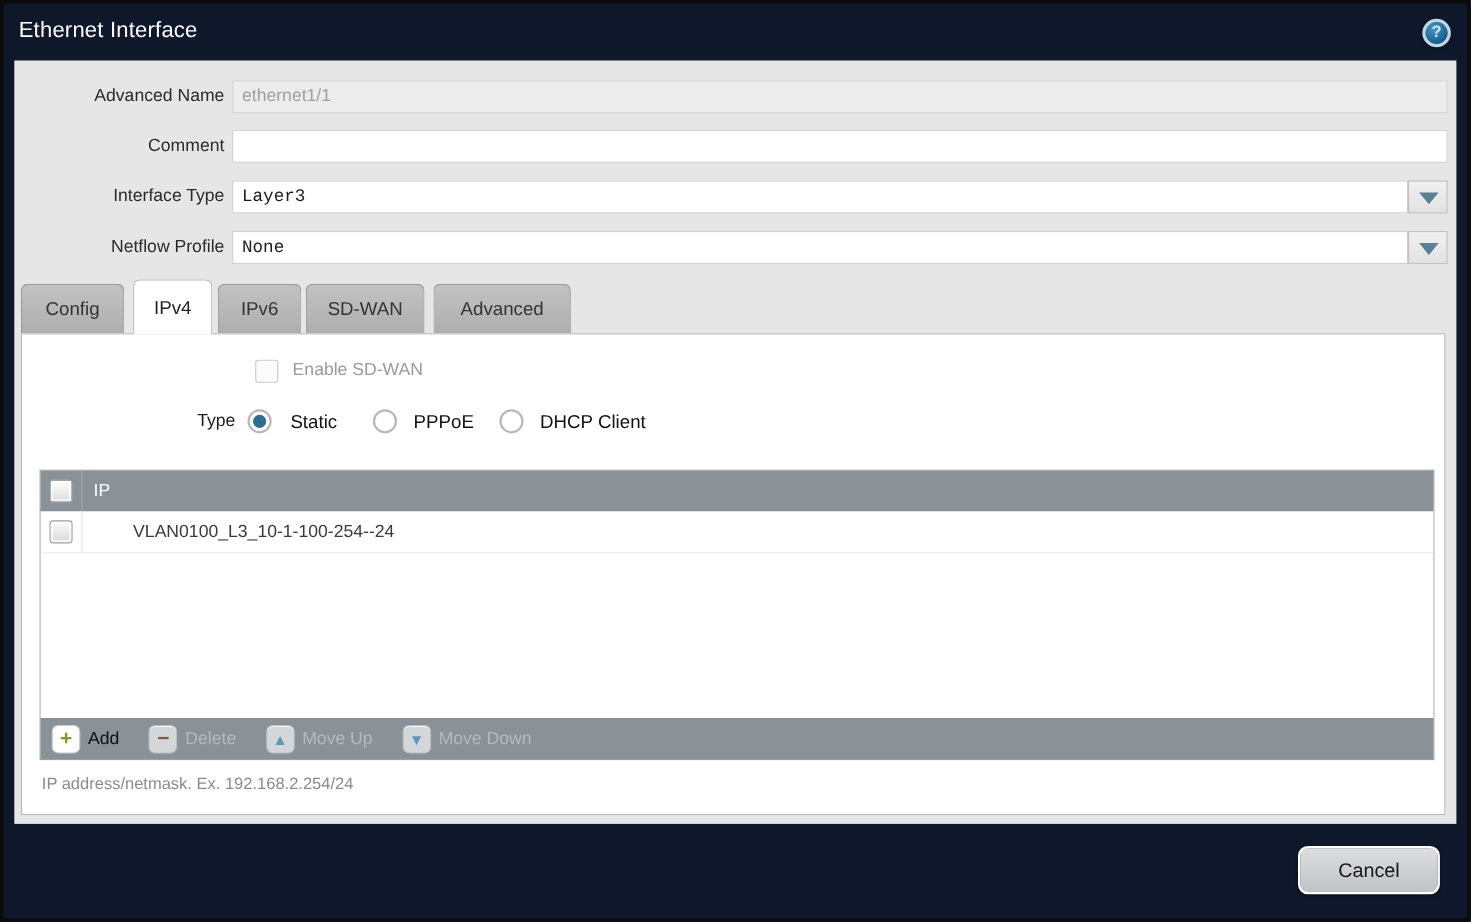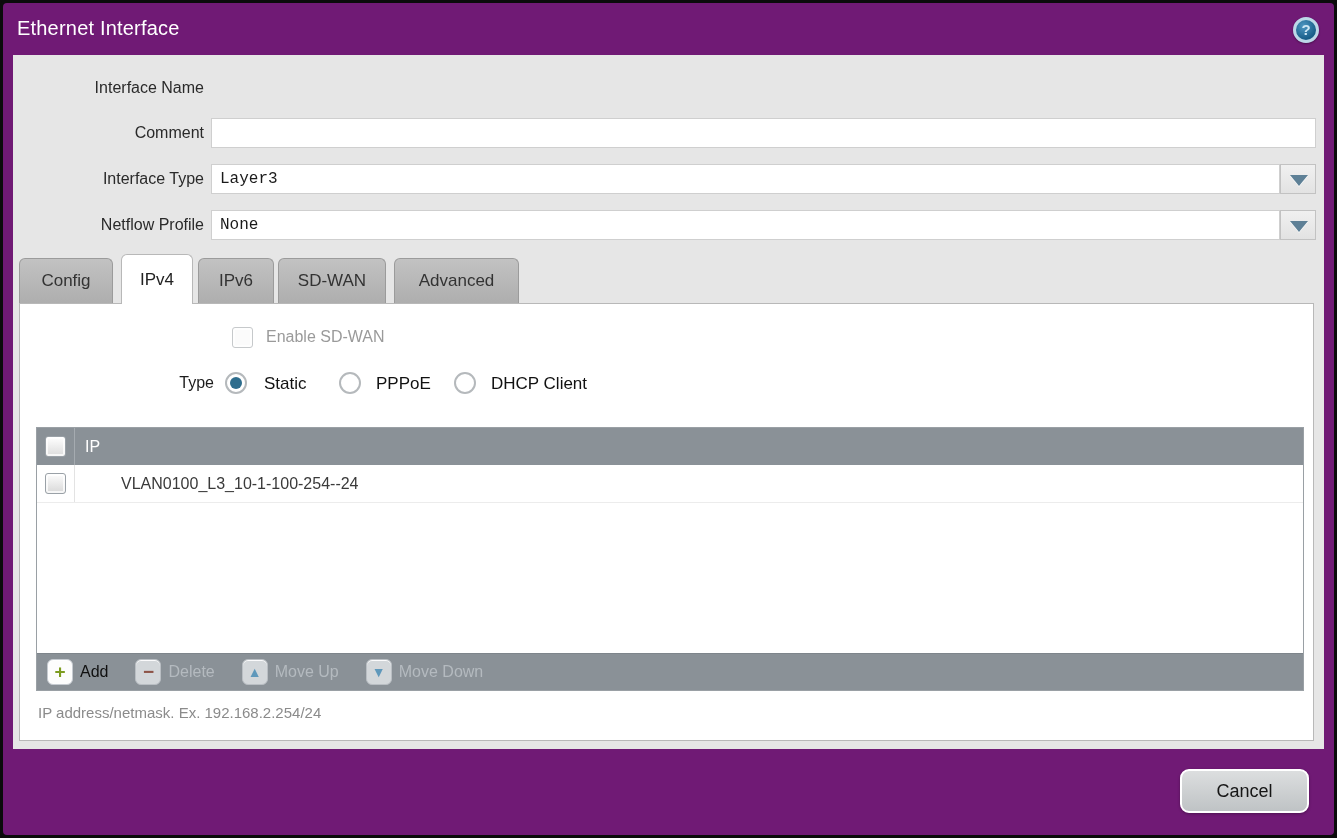--- a/index.html
+++ b/index.html
@@ -1,19 +1,19 @@
 <!DOCTYPE html>
 <html><head>
 <meta charset="utf-8">
 <style>
   * { box-sizing: border-box; margin: 0; padding: 0; }
   html,body { width:1337px; height:838px; background:#0b0b0b; font-family:"Liberation Sans", sans-serif; }
 
   .dialog { position:relative; width:1337px; height:838px; background:#0b0b0b; border-radius:6px; overflow:hidden; }
-  .frame  { position:absolute; inset:3px; background:#701a75; border-radius:4px;padding-left:16px; }
+  .frame  { position:absolute; inset:3px; background:#0f172a; border-radius:4px;padding-left:16px; }
 
   
   .titlebar { position:absolute; top:0; left:0; right:0; height:52px; }
   .title { position:absolute; left:14px; top:14px; color:#ffffff; font-size:20px; font-weight:400; letter-spacing:.2px; }
   .help-btn { position:absolute; right:15px; top:14px; width:26px; height:26px; border-radius:50%;
               background:radial-gradient(circle at 38% 32%, #4e97c2, #185d88 70%);
               border:3px solid #bcd8e8; box-shadow:0 1px 2px rgba(0,0,0,.35);
               color:#cfe7f4; font-size:15px; font-weight:bold; text-align:center; line-height:20px; cursor:pointer; }
 
   
@@ -115,21 +115,22 @@
 <div class="dialog">
   <div class="frame">
 
     <div class="titlebar">
       <div class="title">Ethernet Interface</div>
       <div class="help-btn">?</div>
     </div>
 
     <div class="content">
 
-      <div class="form-label row1">Interface Name</div>
+      <div class="form-label row1">Advanced Name</div>
+      <input class="field full disabled row1" readonly="" value="ethernet1/1" style="">
 
       <div class="form-label row2">Comment</div>
       <input class="field full row2" value="" style="">
 
       <div class="form-label row3">Interface Type</div>
       <div class="field with-drop row3">Layer3</div>
       <div class="drop-btn row3">
         <span class="drop-tri"></span>
       </div>
 

